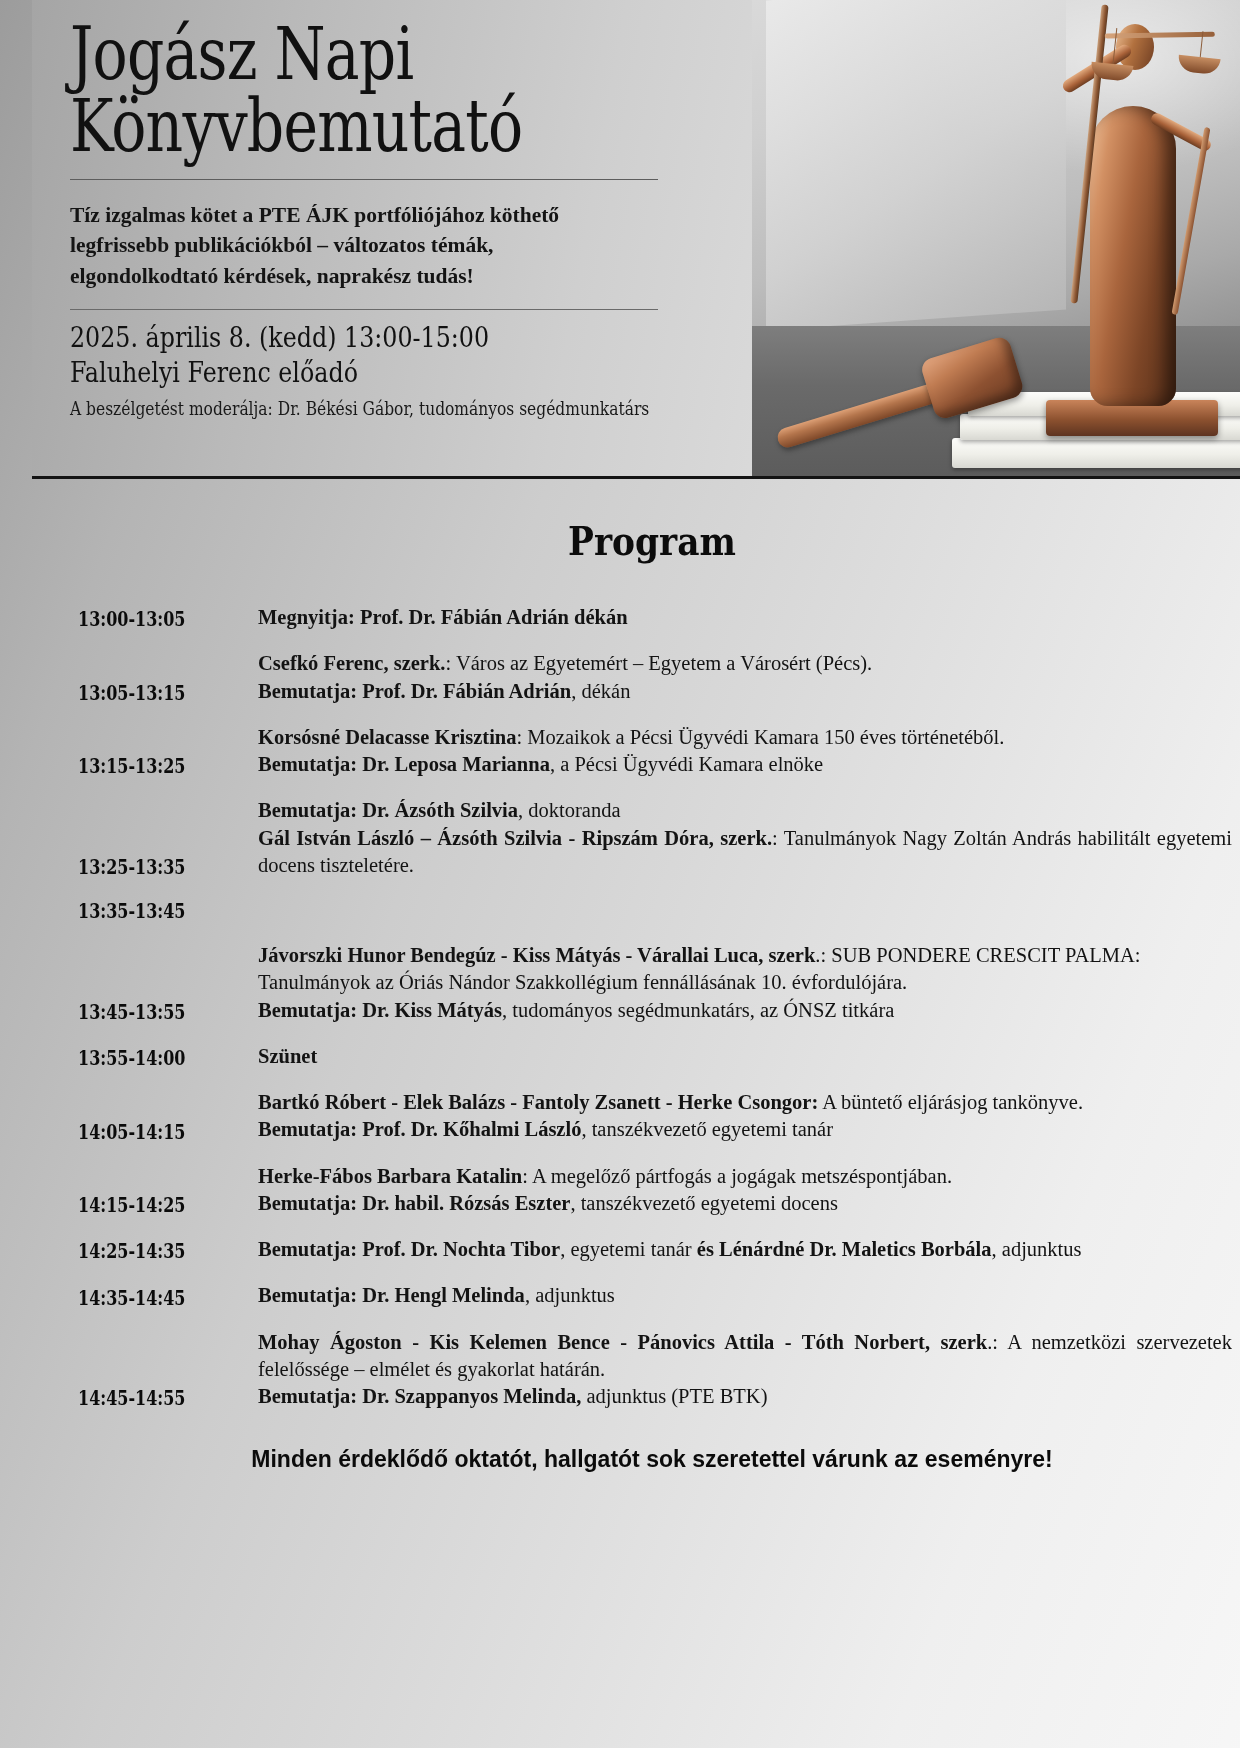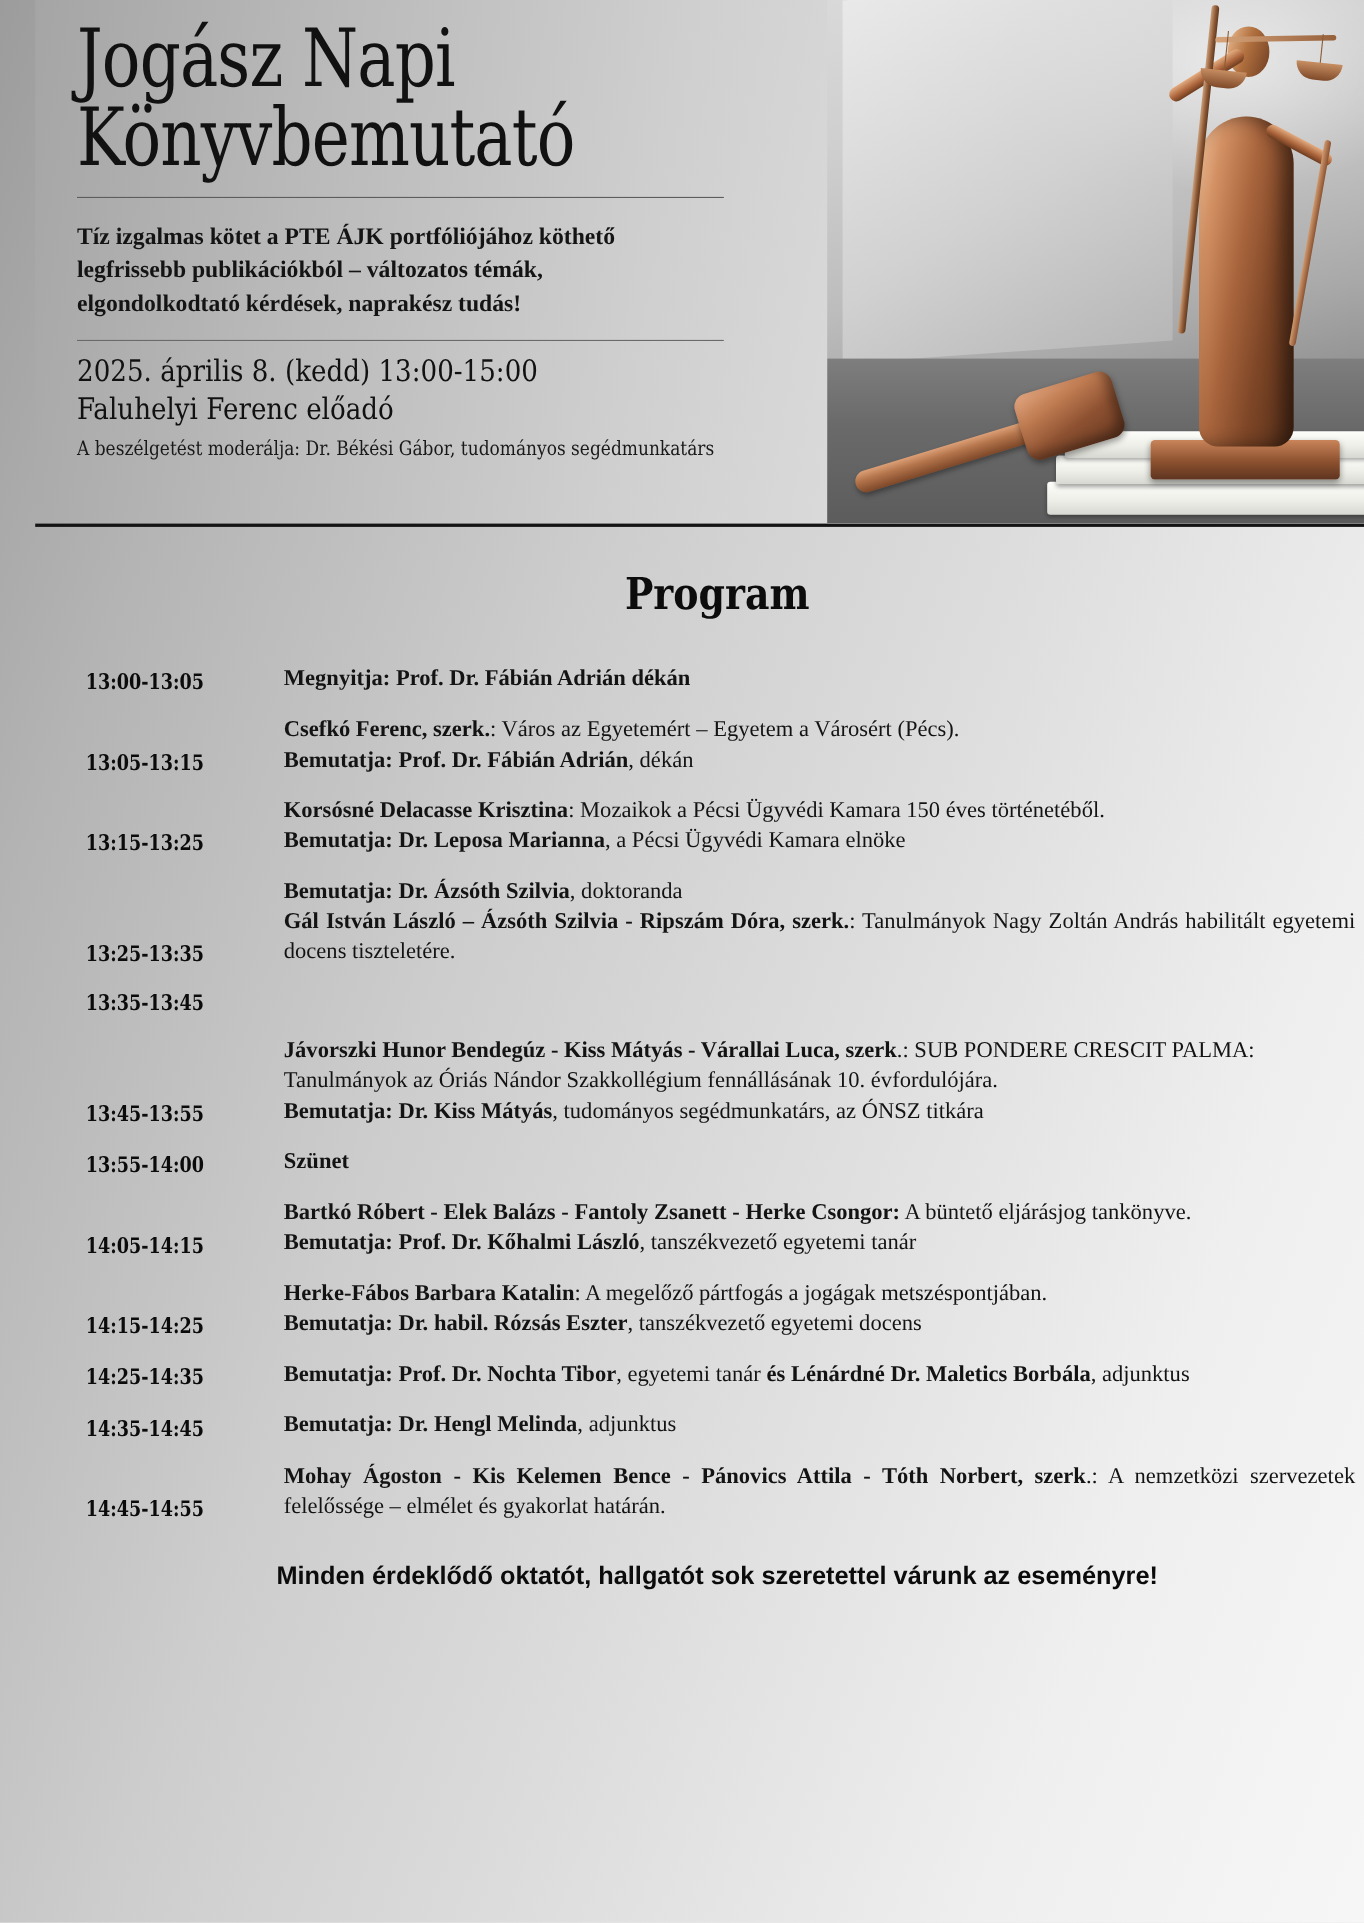--- a/index.html
+++ b/index.html
@@ -354,19 +354,20 @@
         <div class="row">
           <div class="time">14:35-14:45</div>
           <div class="detail l">
             <span class="ln"><b>Bemutatja: Dr. Hengl Melinda</b><span>, adjunktus</span></span>
           </div>
         </div>
         <div class="row">
           <div class="time">14:45-14:55</div>
           <div class="detail j">
             <span class="ln"><b>Mohay Ágoston - Kis Kelemen Bence - Pánovics Attila - Tóth Norbert, szerk</b><span>.: A nemzetközi szervezetek felelőssége – elmélet és gyakorlat határán.</span></span>
+            <span class="ln"><b>Bemutatja: Dr. Szappanyos Melinda,</b><span> adjunktus (PTE BTK)</span></span>
           </div>
         </div>
       </div>
     <div class="closing">Minden érdeklődő oktatót, hallgatót sok szeretettel várunk az eseményre!</div>
   </div>
 
 </div>
 
 </body></html>

